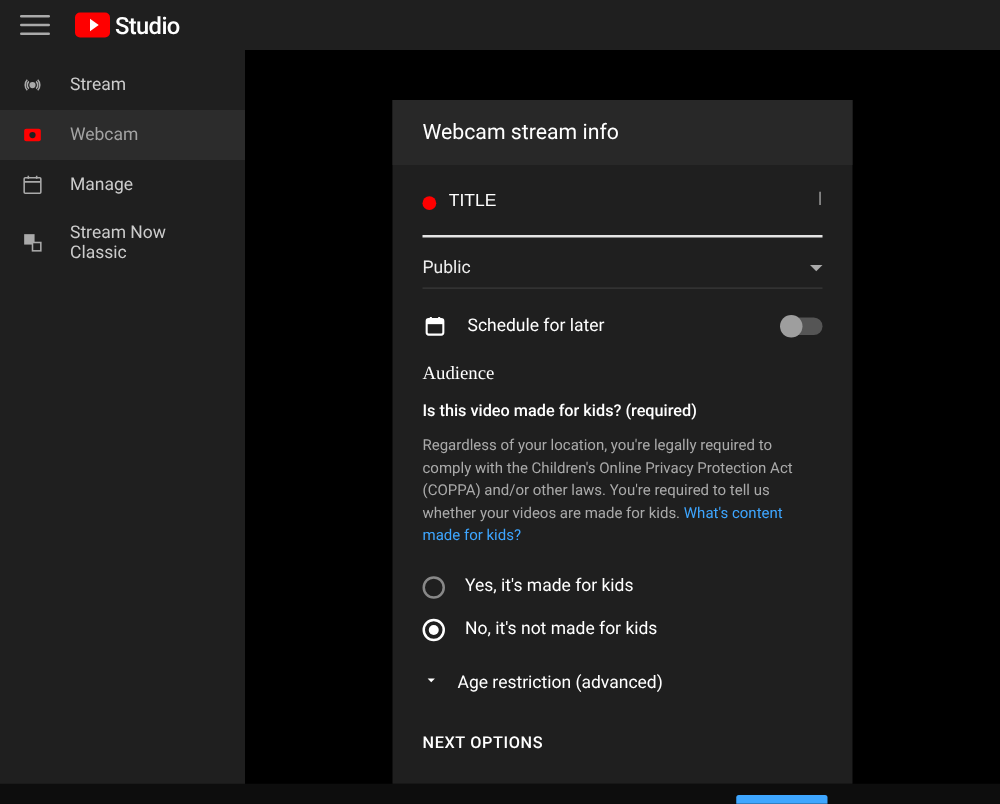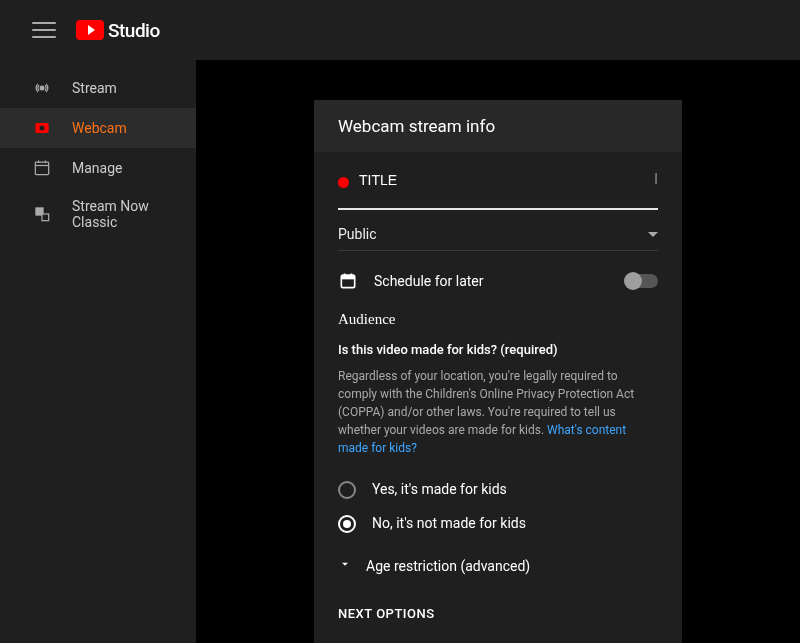--- a/index.html
+++ b/index.html
@@ -5,25 +5,25 @@
     * { box-sizing: border-box; margin: 0; padding: 0; }
     body {
       font-family: Roboto, Arial, sans-serif;
       background: #0d0d0d;
       color: #fff;
       width: 800px;
       height: 643px;
       overflow: hidden;
     }
     .header {
-      height: 60px;
+      height: 40px;
       background: #1f1f1f;
       display: flex;
       align-items: center;
-      padding: 0 32px;
+      padding: 0 16px;
     }
     .hamburger {
       width: 24px;
       height: 24px;
       display: flex;
       flex-direction: column;
       justify-content: center;
       gap: 5px;
       cursor: pointer;
       margin-right: 20px;
@@ -66,29 +66,29 @@
       height: calc(100% - 56px);
     }
     .sidebar {
       width: 196px;
       background: #1f1f1f;
       padding-top: 8px;
     }
     .sidebar-item {
       display: flex;
       align-items: center;
-      padding: 10px 32px;
+      padding: 10px 16px;
       gap: 20px;
       cursor: pointer;
       font-size: 14px;
       color: #ccc;
     }
     .sidebar-item.active {
       background: #2c2c2c;
-      color: #f97316;
+      color: #a3a3a3;
     }
     .sb-icon {
       width: 20px;
       height: 20px;
       display: flex;
       align-items: center;
       justify-content: center;
       flex-shrink: 0;
     }
     .content {

